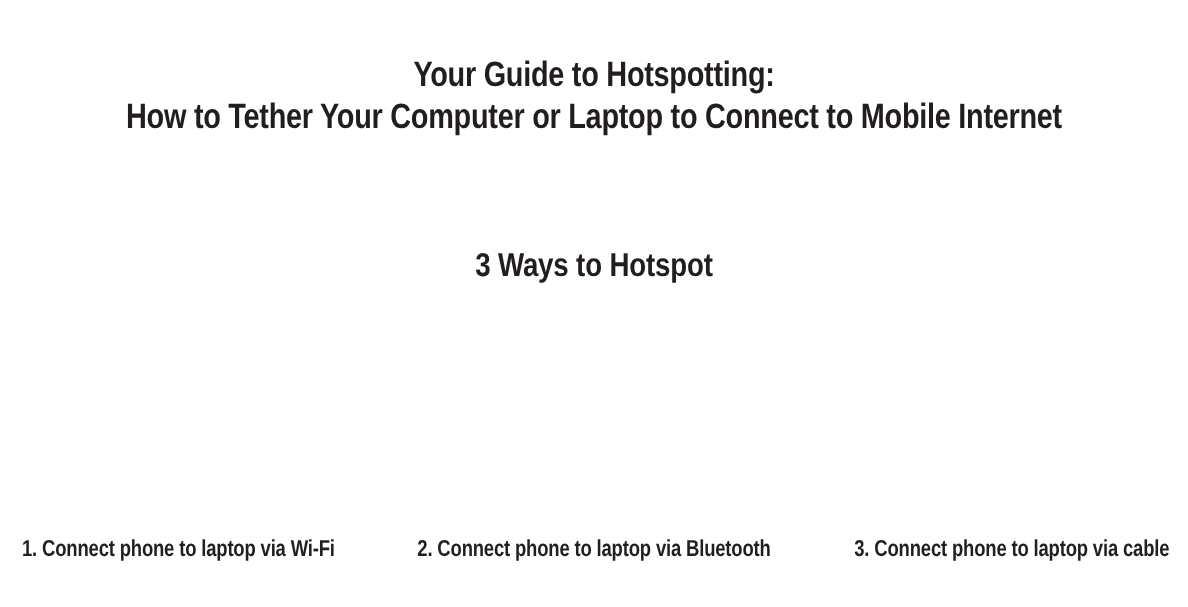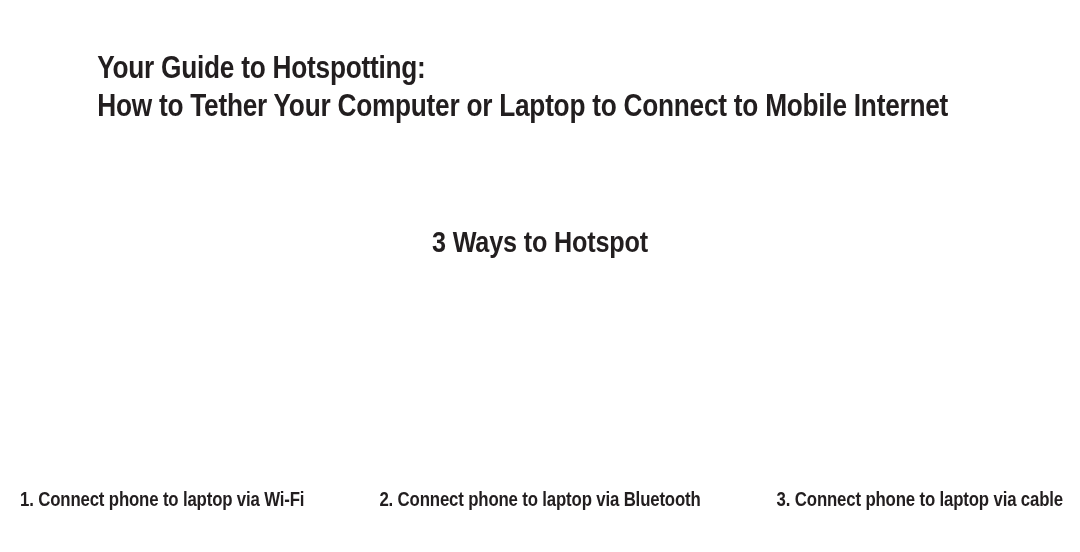--- a/index.html
+++ b/index.html
@@ -20,21 +20,21 @@
     overflow: hidden;
     color: #221e1f;
   }
 
   
   .title-block {
     position: absolute;
     top: 48px;
     left: 0;
     width: 1080px;
-    text-align: left;
+    text-align: center;
   }
 
   .title-line {
     display: block;
     font-size: 32px;
     font-weight: 700;
     line-height: 38px;
     letter-spacing: -0.3px;
     white-space: nowrap;
     transform: scaleX(0.82);

